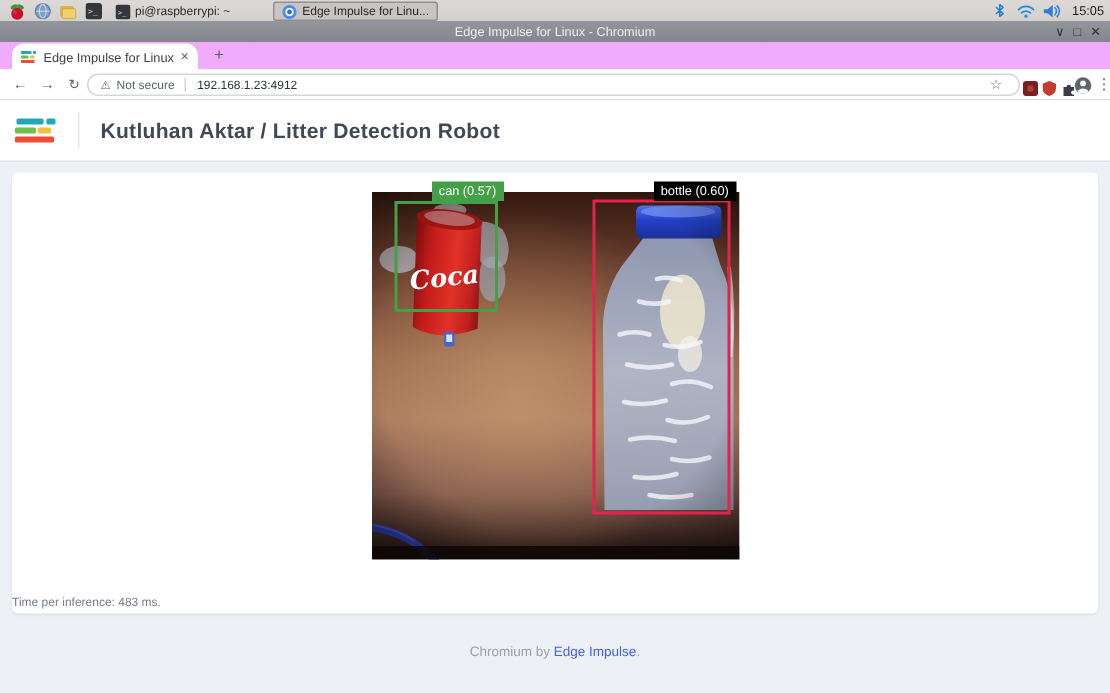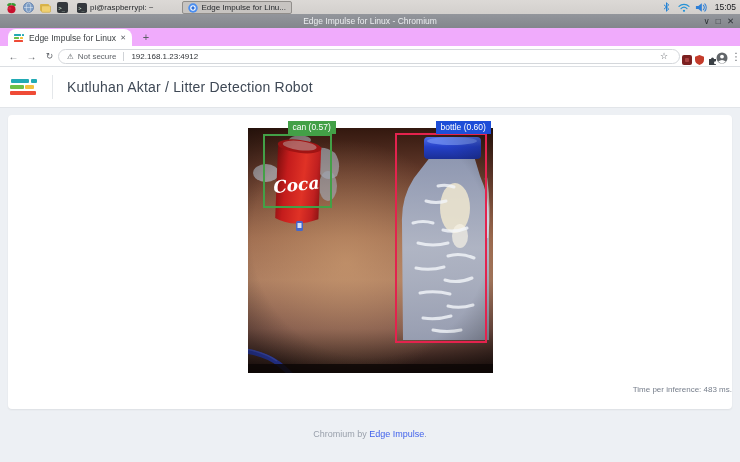--- a/index.html
+++ b/index.html
@@ -57,30 +57,30 @@
   .page-header { position:absolute; left:0; top:0; width:740px; height:41px; background:#fff;
     border-bottom:1px solid #e2e5e9; display:flex; align-items:center; }
   .ei-logo { position:relative; width:30px; height:17px; margin-left:10px; }
   .ei-logo div { position:absolute; border-radius:1px; }
   .b-teal1 { left:1px; top:0; width:18px; height:4px; background:#21aab4; }
   .b-teal2 { left:21px; top:0; width:6px; height:4px; background:#21aab4; }
   .b-green { left:0; top:6px; width:14px; height:4px; background:#6cbf47; }
   .b-yellow{ left:15px; top:6px; width:9px; height:4px; background:#f0c23e; }
   .b-red   { left:0; top:12px; width:26px; height:4px; background:#ef4b36; }
   .hdr-divider { width:1px; height:24px; background:#e4e7ea; margin:0 0 0 12px; }
-  .page-title { font-size:14px; color:#3f4956; margin-left:14px; letter-spacing:.2px; }
+  .page-title { font-size:14px; color:#3f4956; margin-left:14px; letter-spacing:.2px;font-weight:bold; }
 
   .card { position:absolute; left:8px; top:48px; width:724px; height:294px; background:#fff;
     border-radius:4px; box-shadow:0 1px 2px rgba(0,0,0,.07); }
   .photo-wrap { position:relative; width:245px; height:245px; margin:13px auto 0;border-radius:30px; }
   .photo-wrap svg { display:block; }
   .bbox { position:absolute; border:2px solid #fff; }
   .det-label { position:absolute; height:13px; line-height:13px; padding:0 5px; font-size:8.5px;
     color:#fff; white-space:nowrap; }
-  .inference { margin-top:12px; text-align:right; font-size:8px; color:#767e8b; }
+  .inference { margin-top:24px; text-align:left; font-size:8px; color:#767e8b; }
 
   .site-footer { position:absolute; left:0; top:362px; width:740px; text-align:center;
     font-size:9px; color:#9aa1ac; }
   .site-footer a { color:#4263eb; text-decoration:none; font-weight:normal; }
 
   
   .fi { position:relative; width:11px; height:8px; flex:0 0 auto; }
   .fi div { position:absolute; border-radius:.5px; }
   .f1 { left:0; top:0; width:7px; height:2px; background:#21aab4; }
   .f1b{ left:8px; top:0; width:2px; height:2px; background:#21aab4; }
@@ -326,21 +326,21 @@
           <path d="M-3,223 Q18,226 31,236 Q40,243 46,250" stroke="#2b3ba6" stroke-width="5" fill="none"></path>
           <path d="M-3,221 Q16,224 29,233" stroke="#4a5ac8" stroke-width="1.5" fill="none" opacity="0.7"></path>
 
           <rect width="245" height="245" fill="url(#vig)"></rect>
           <rect y="236" width="245" height="9" fill="#0d0706" opacity="0.85"></rect>
         </svg>
 
         <div class="bbox" style="left: 15px; top: 6px; width: 69px; height: 74px; border-color: rgb(67, 160, 71);"></div>
         <div class="bbox" style="left: 147px; top: 5px; width: 92px; height: 210px; border-color: rgb(227, 35, 78);"></div>
         <div class="det-label" style="left: 40px; top: -7px; background: rgb(67, 160, 71);">can (0.57)</div>
-        <div class="det-label" style="left: 188px; top: -7px; background: #1d4ed8;">bottle (0.60)</div>
+        <div class="det-label" style="left: 188px; top: -7px; background: #000000;">bottle (0.60)</div>
       </div>
 
       <div class="inference">Time per inference: 483 ms.</div>
     </div>
 
     <div class="site-footer">
       <span>Chromium by </span><a href="#" style="color: rgb(66, 99, 235);">Edge Impulse</a><span>.</span>
     </div>
   </div>
 

